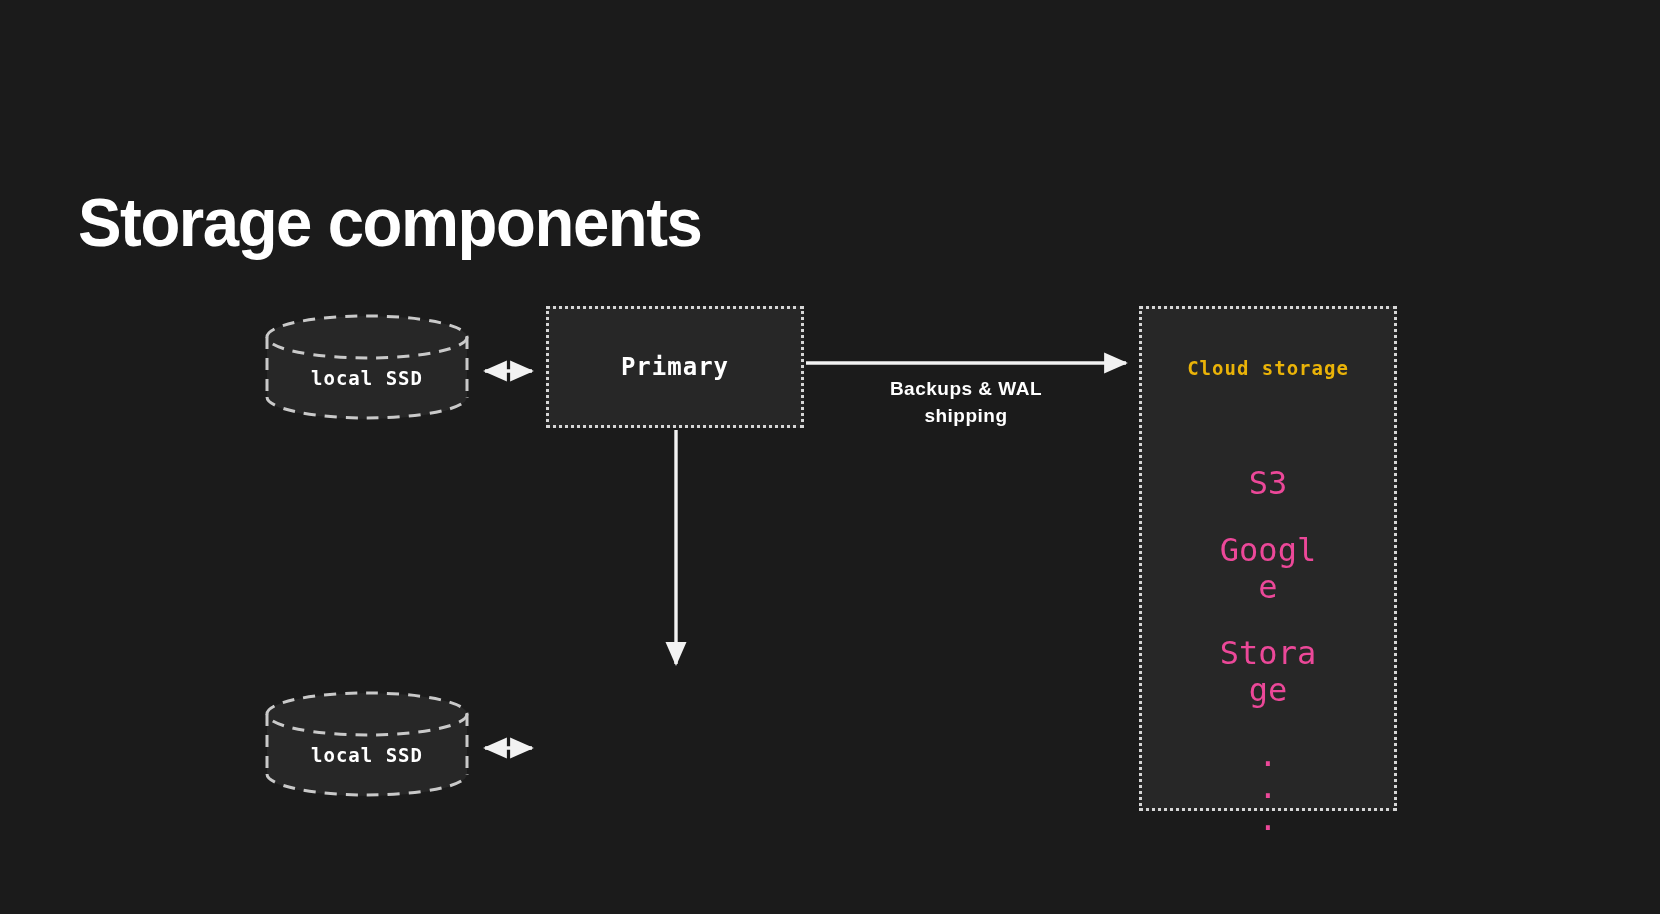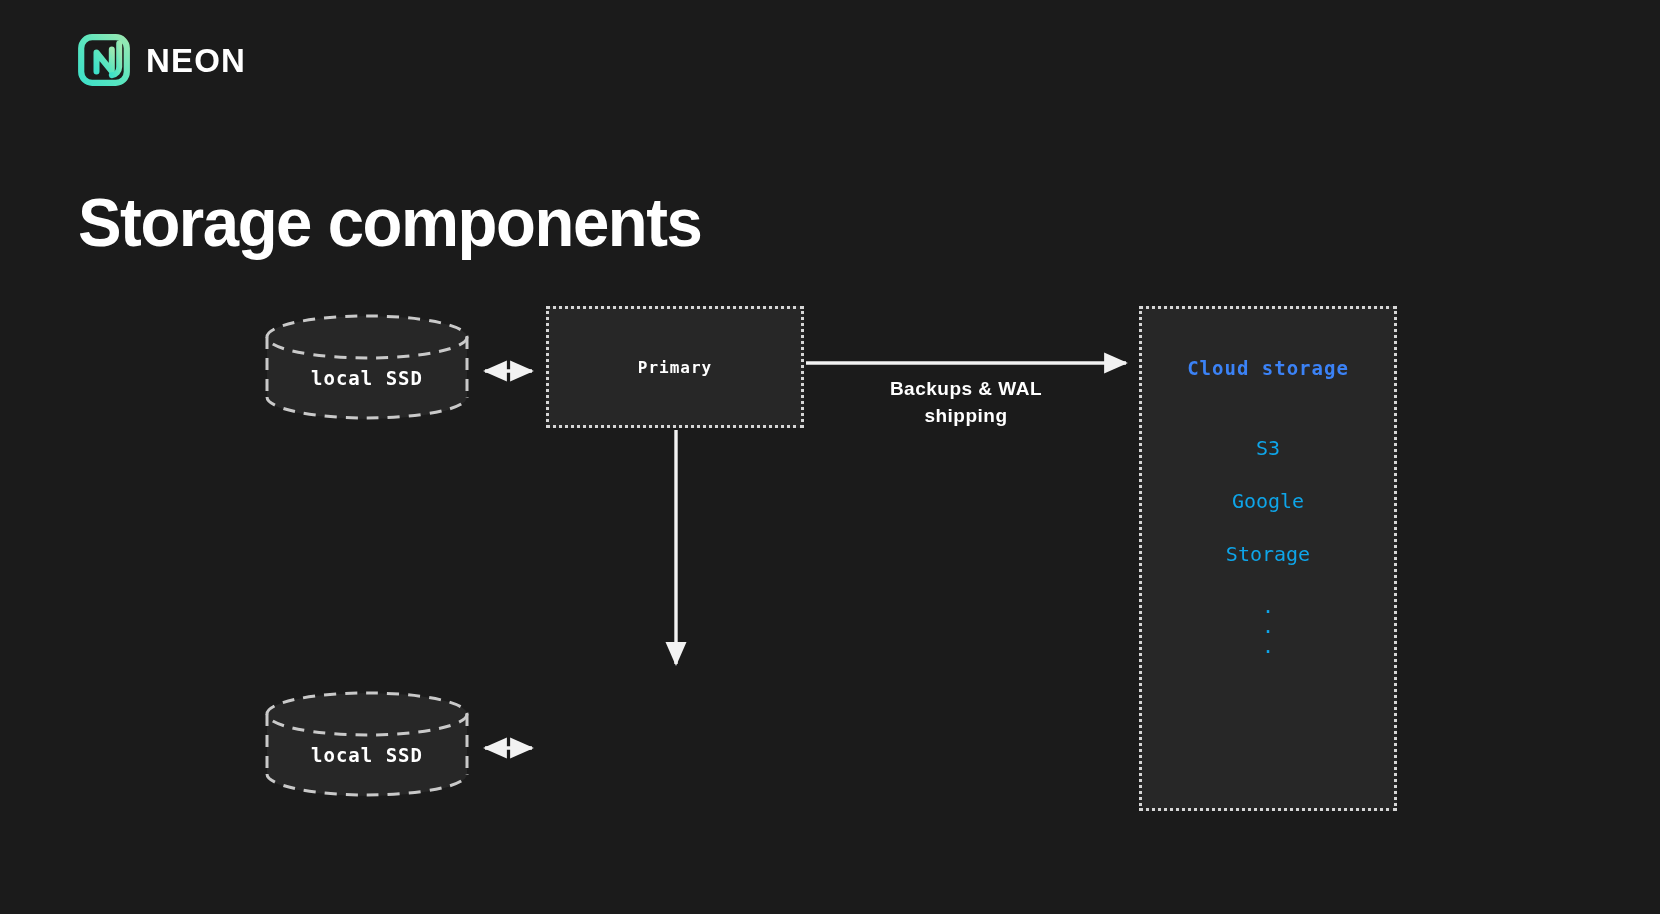--- a/index.html
+++ b/index.html
@@ -80,21 +80,21 @@
     background: #272727;
     border: 3px dotted #d6d6d6;
     box-sizing: border-box;
     display: flex;
     align-items: center;
     justify-content: center;
   }
   .node-label {
     font-family: "DejaVu Sans Mono", "Liberation Mono", monospace;
     font-weight: bold;
-    font-size: 16px;
+    font-size: 24px;
     letter-spacing: 1px;
     color: #ffffff;
     text-align: center;
   }
 
   #node-primary {
     left: 546px;
     top: 306px;
     width: 258px;
     height: 122px;
@@ -121,33 +121,33 @@
     bottom: 0;
     display: flex;
     flex-direction: column;
     align-items: center;
   }
   .cloud-title {
     font-family: "DejaVu Sans Mono", "Liberation Mono", monospace;
     font-weight: bold;
     font-size: 19px;
     letter-spacing: 1px;
-    color: #3b82f6;
+    color: #eab308;
     margin-top: 48px;
     text-align: center;
   }
   .cloud-list {
-    margin-top: 58px;
+    margin-top: 86px;
     width: 112px;
     text-align: center;
     font-family: "DejaVu Sans Mono", "Liberation Mono", monospace;
     font-weight: normal;
-    font-size: 20px;
+    font-size: 32px;
     line-height: 1.15;
-    color: #0ea5e9;
+    color: #ec4899;
     word-break: break-all;
   }
   .cloud-list .item { margin-bottom: 30px; }
   .cloud-list .item:last-child { margin-bottom: 0; }
   .cloud-list .dots .d {
     display: block;
     line-height: 1.0;
   }
 
   
@@ -203,39 +203,20 @@
     left: 0; top: 0;
     width: 1660px;
     height: 914px;
   }
 </style>
 </head>
 <body>
 
 <div class="slide">
 
-  <div class="brand">
-    <span>
-      <svg class="brand-mark" viewBox="0 0 52 52" xmlns="http://www.w3.org/2000/svg" aria-hidden="true">
-        <defs>
-          <linearGradient id="neonGrad" x1="0" y1="1" x2="1" y2="0">
-            <stop offset="0%" stop-color="#3ee0c8"></stop>
-            <stop offset="55%" stop-color="#5fe6bd"></stop>
-            <stop offset="100%" stop-color="#9ae8b2"></stop>
-          </linearGradient>
-        </defs>
-        <rect x="3.2" y="3.2" width="45.6" height="45.6" rx="11" ry="11" fill="none" stroke="url(#neonGrad)" stroke-width="6.2"></rect>
-        <path d="M18 36 L18 17 L34 36 L34 16" fill="none" stroke="url(#neonGrad)" stroke-width="6.2" stroke-linecap="round" stroke-linejoin="round"></path>
-        <rect x="9.6" y="9.6" width="32.8" height="32.8" rx="4.5" ry="4.5" fill="#1b1b1b"></rect>
-        <path d="M18.5 37.5 L18.5 18.5 L33.8 37.4 L33.8 15.4" fill="none" stroke="url(#neonGrad)" stroke-width="6" stroke-linecap="round" stroke-linejoin="round"></path>
-        <path d="M41.2 9.6 L41.2 33 A8.4 8.4 0 0 1 33.8 41.2" fill="none" stroke="url(#neonGrad)" stroke-width="6" stroke-linecap="round"></path>
-      </svg>
-    </span>
-    <span class="brand-word">NEON</span>
-  </div>
 
   <h1 class="page-title">Storage components</h1>
 
   <div class="diagram">
 
     <svg class="edges" viewBox="0 0 1660 914" xmlns="http://www.w3.org/2000/svg">
       <defs>
         <marker id="arrowEnd" viewBox="0 0 10 10" refX="9.2" refY="5" markerWidth="7" markerHeight="7" orient="auto-start-reverse">
           <path d="M 0 0.6 L 10 5 L 0 9.4 z" fill="#f2f2f2"></path>
         </marker>

